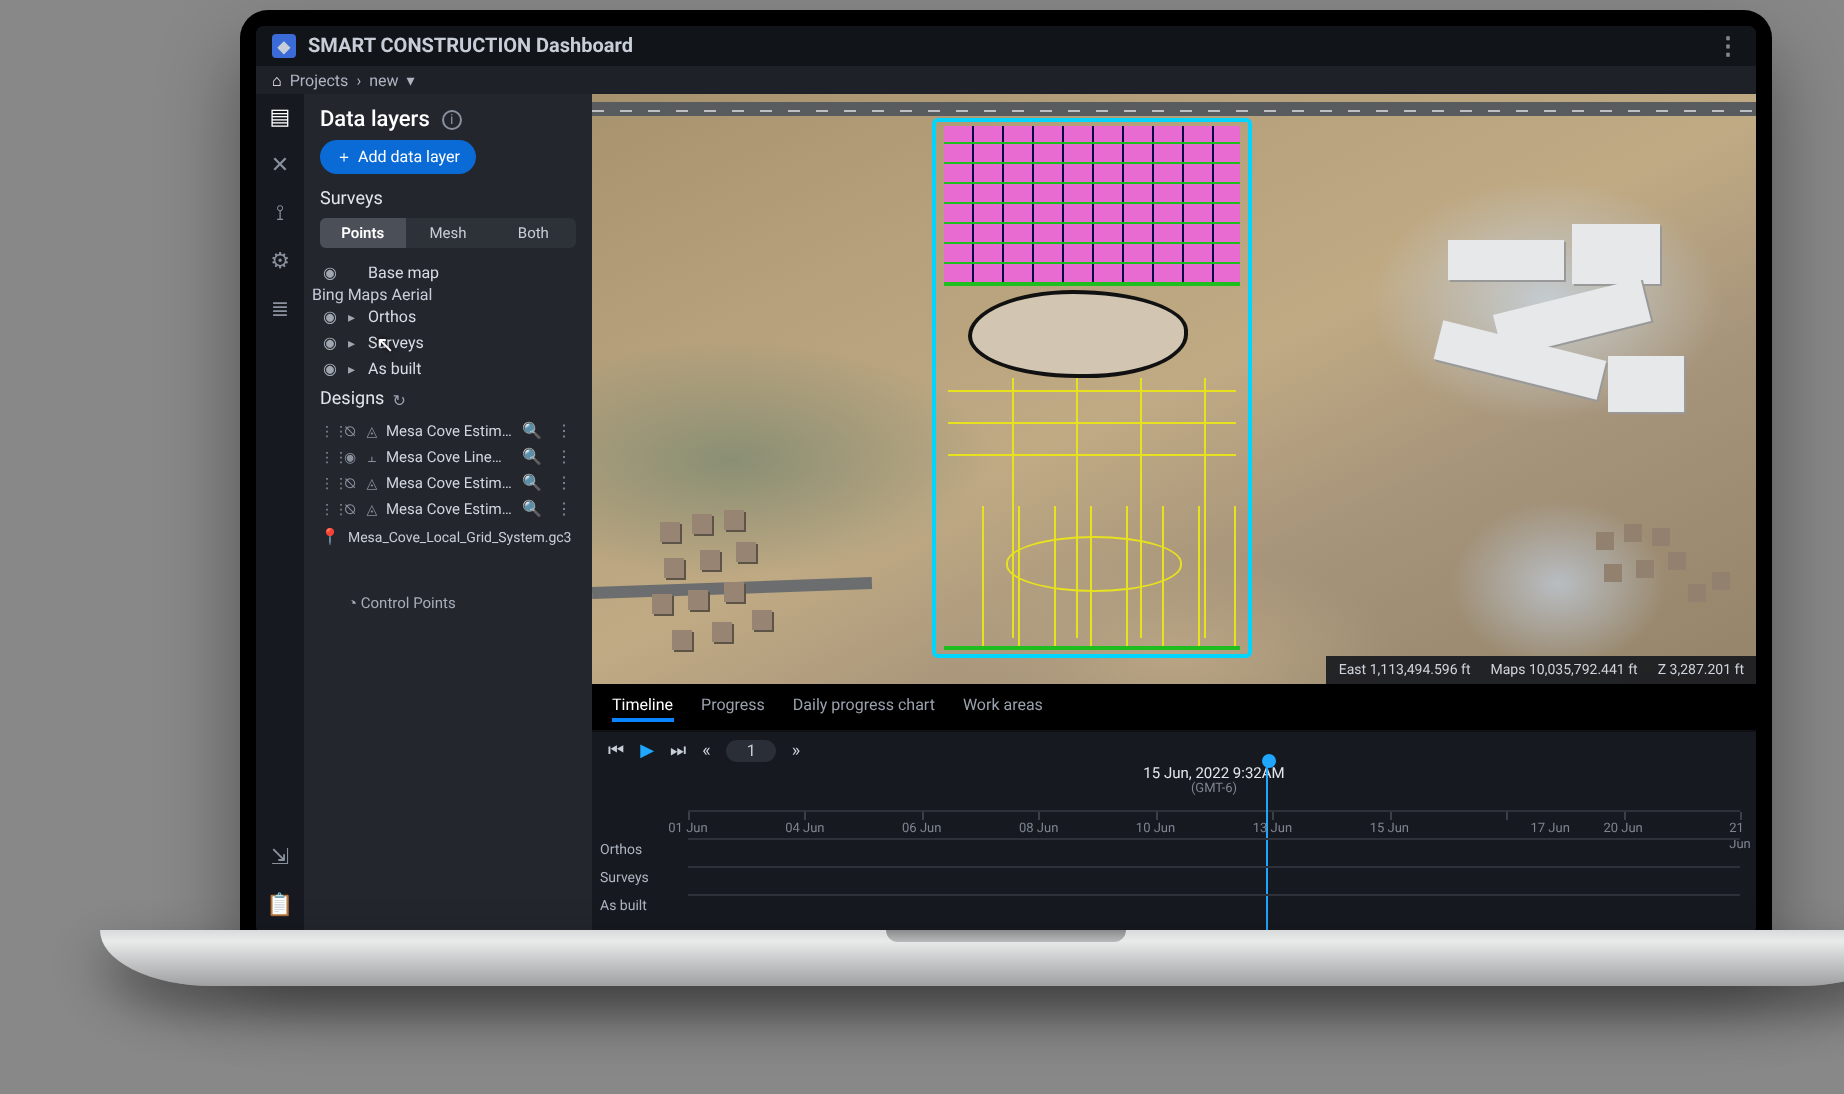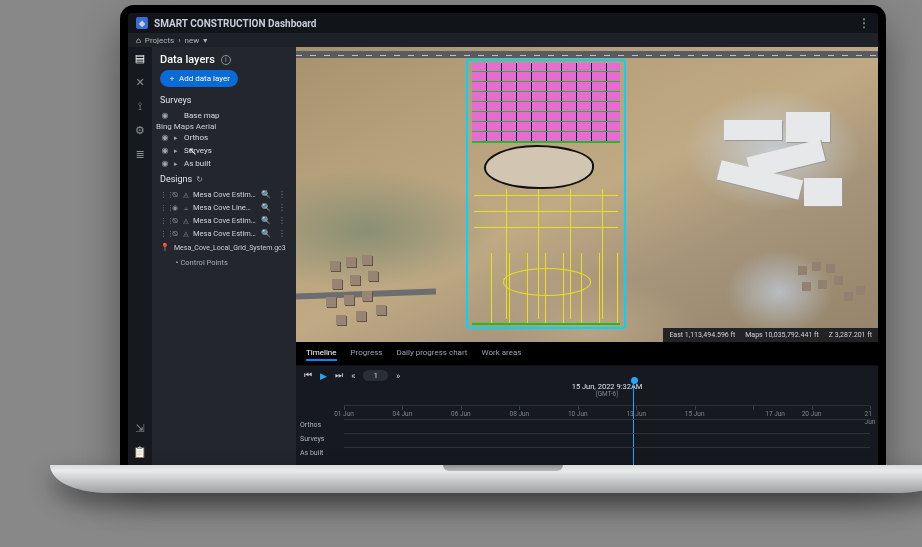--- a/index.html
+++ b/index.html
@@ -46,21 +46,21 @@
 .row { display:flex; align-items:center; gap:4px; padding:2px 4px; cursor:pointer; }
 .row .eye { width:10px; text-align:center; color:#a0a6b0; }
 .row .chev { width:6px; font-size:7px; color:#a0a6b0; }
 .row .lbl { flex:1; color:#d8dde5; }
 .drow { display:flex; align-items:center; gap:3px; padding:2px 4px; }
 .drow .dic { width:8px; text-align:center; color:#8a919e; font-size:7px; }
 .drow .dlbl { flex:1; font-size:7.5px; color:#d0d5de; white-space:nowrap; overflow:hidden; text-overflow:ellipsis; }
 .drow .mag, .drow .dots2 { color:#8a919e; font-size:8px; padding:0 2px; cursor:pointer; }
 .loc-row { padding:3px 8px; display:flex; align-items:center; gap:4px; font-size:7.5px; }
 .loc-row .pin { font-size:8px; }
-.loc-row .cp { margin-left:14px; color:#a8aeb9; }
+.loc-row .cp { margin-left:14px; color:#a8aeb9;margin-top:18px; }
 
 .sec-title.d { display:flex; align-items:center; gap:4px; margin-top:4px; }
 
 
 .main { flex:1; display:flex; flex-direction:column; min-width:0; }
 .map { flex:1; position:relative; background:#22c55e; overflow:hidden; }
 .terrain { position:absolute; inset:0; background:
   radial-gradient(ellipse 220px 100px at 12% 62%, #8a8f74 0%, transparent 60%),
   radial-gradient(ellipse 160px 110px at 82% 35%, #c4cbd0 0%, transparent 55%),
   radial-gradient(ellipse 90px 70px at 83% 83%, #b8bdc2 0%, transparent 60%),
@@ -157,20 +157,25 @@
        <div class="p-hdr">
          <h2>Data layers</h2>
          <span class="info">i</span>
        </div>
        <button class="add-btn">
          <span>＋</span>
          <span>Add data layer</span>
        </button>
 
        <div class="sec-title">Surveys</div>
+       <div class="seg">
+         <button class="on">Points</button>
+         <button>Mesh</button>
+         <button>Both</button>
+       </div>
 
        <div class="tree">
          <div class="row">
            <span class="eye">◉</span>
            <span class="chev"></span>
            <span class="lbl">Base map</span>
          </div>
          <div class="sub">Bing Maps Aerial</div>
          <div class="row">
            <span class="eye">◉</span>

